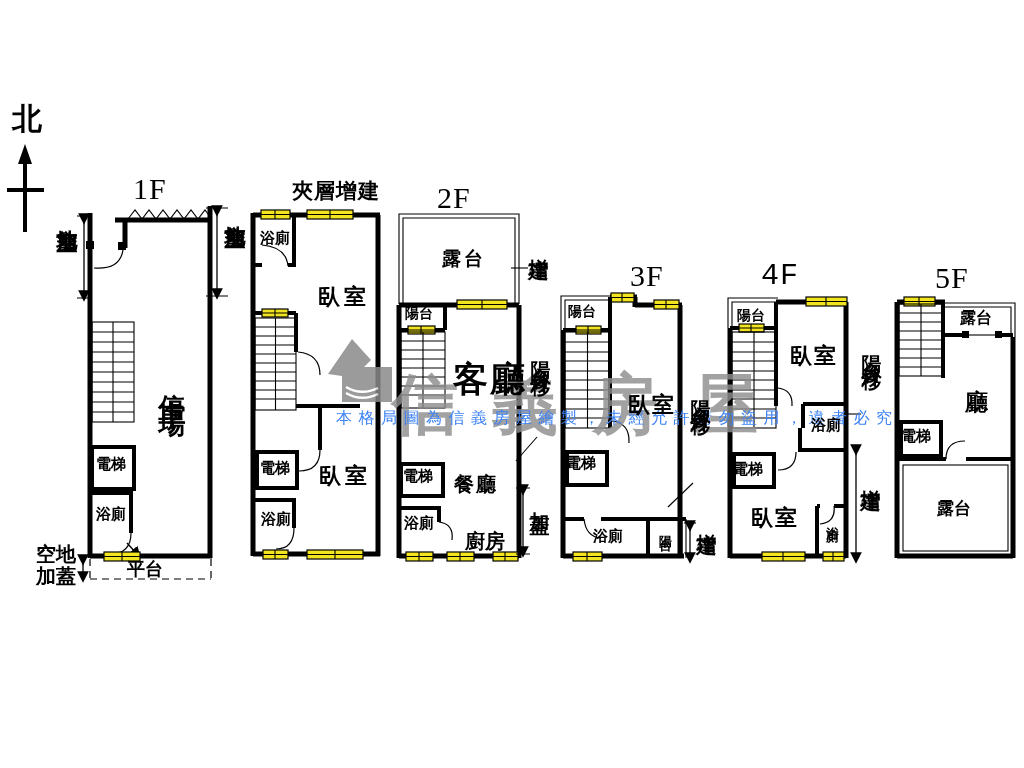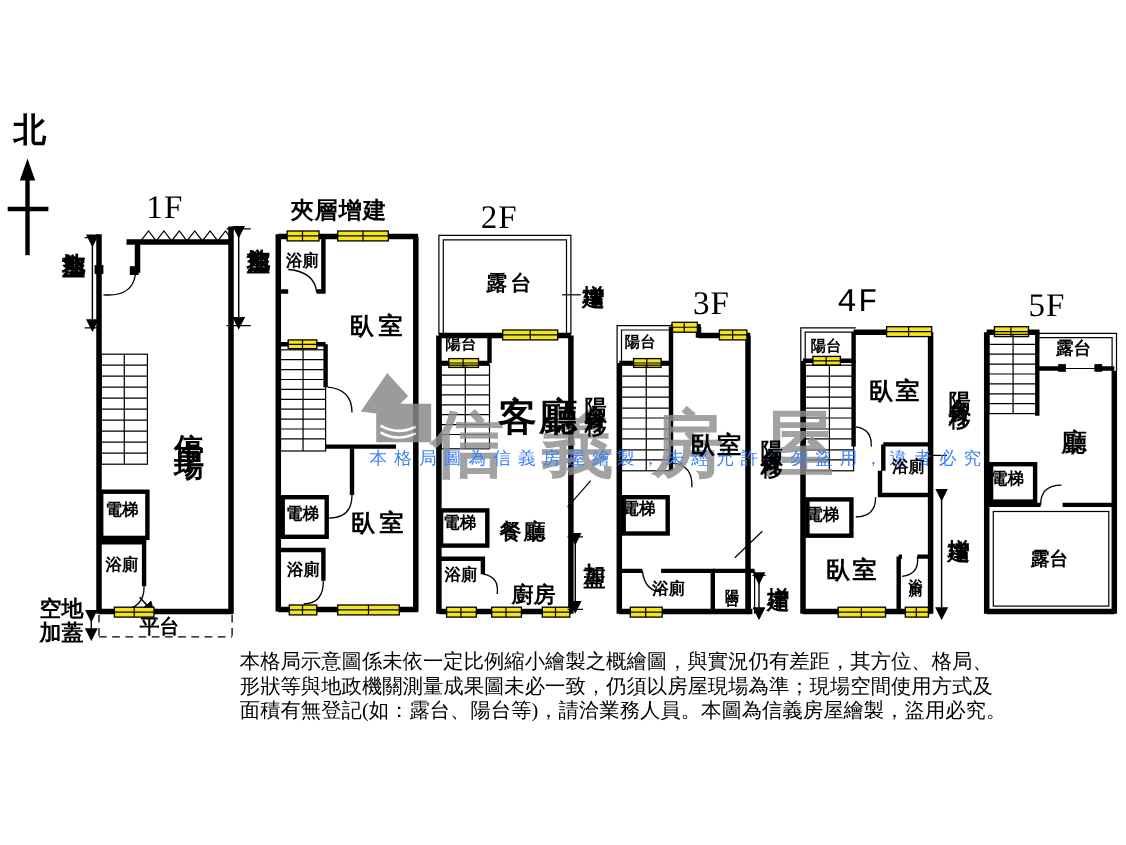--- a/index.html
+++ b/index.html
@@ -222,21 +222,21 @@
 
   <div class="lbl ft" style="left:133px;top:174px;">1F</div>
   <div class="lbl v" style="left:56px;top:212px;font-size:21px;letter-spacing:1px;">空地加蓋</div>
   <div class="lbl v" style="left:224px;top:208px;font-size:21px;letter-spacing:1px;">空地加蓋</div>
   <div class="lbl v" style="left:158px;top:372px;font-size:27px;letter-spacing:8px;">停車場</div>
   <div class="lbl" style="left:96px;top:457px;font-size:15px;">電梯</div>
   <div class="lbl" style="left:96px;top:507px;font-size:15px;">浴廁</div>
   <div class="lbl" style="left:127px;top:560px;font-size:18px;">平台</div>
   <div class="lbl" style="left:36px;top:543px;font-size:20px;white-space:normal;width:46px;line-height:1.1;">空地加蓋</div>
 
-  <div class="lbl" style="left:264px;top:181px;font-size:21px;letter-spacing:1px;">夾層增建</div>
+  <div class="lbl" style="left:292px;top:181px;font-size:21px;letter-spacing:1px;">夾層增建</div>
   <div class="lbl" style="left:260px;top:231px;font-size:15px;">浴廁</div>
   <div class="lbl" style="left:318px;top:286px;font-size:22px;letter-spacing:4px;">臥室</div>
   <div class="lbl" style="left:260px;top:461px;font-size:15px;">電梯</div>
   <div class="lbl" style="left:261px;top:512px;font-size:15px;">浴廁</div>
   <div class="lbl" style="left:319px;top:465px;font-size:22px;letter-spacing:4px;">臥室</div>
 
   <div class="lbl ft" style="left:437px;top:183px;">2F</div>
   <div class="lbl" style="left:442px;top:249px;font-size:19px;letter-spacing:3px;">露台</div>
   <div class="lbl v" style="left:529px;top:243px;font-size:20px;letter-spacing:2px;">增建</div>
   <div class="lbl" style="left:405px;top:307px;font-size:14px;">陽台</div>
@@ -267,19 +267,14 @@
   <div class="lbl v" style="left:826px;top:516px;font-size:13px;letter-spacing:2px;">浴廁</div>
   <div class="lbl v" style="left:861px;top:474px;font-size:20px;letter-spacing:2px;">增建</div>
 
   <div class="lbl ft" style="left:935px;top:263px;">5F</div>
   <div class="lbl" style="left:960px;top:310px;font-size:16px;">露台</div>
   <div class="lbl" style="left:965px;top:391px;font-size:23px;">廳</div>
   <div class="lbl" style="left:901px;top:429px;font-size:15px;">電梯</div>
   <div class="lbl" style="left:937px;top:500px;font-size:17px;">露台</div>
 </div>
 
-<div id="disclaimer">
-  <div>本格局示意圖係未依一定比例縮小繪製之概繪圖，與實況仍有差距，其方位、格局、</div>
-  <div>形狀等與地政機關測量成果圖未必一致，仍須以房屋現場為準；現場空間使用方式及</div>
-  <div>面積有無登記(如：露台、陽台等)，請洽業務人員。本圖為信義房屋繪製，盜用必究。</div>
+
 </div>
 
-</div>
-
 </body></html>

